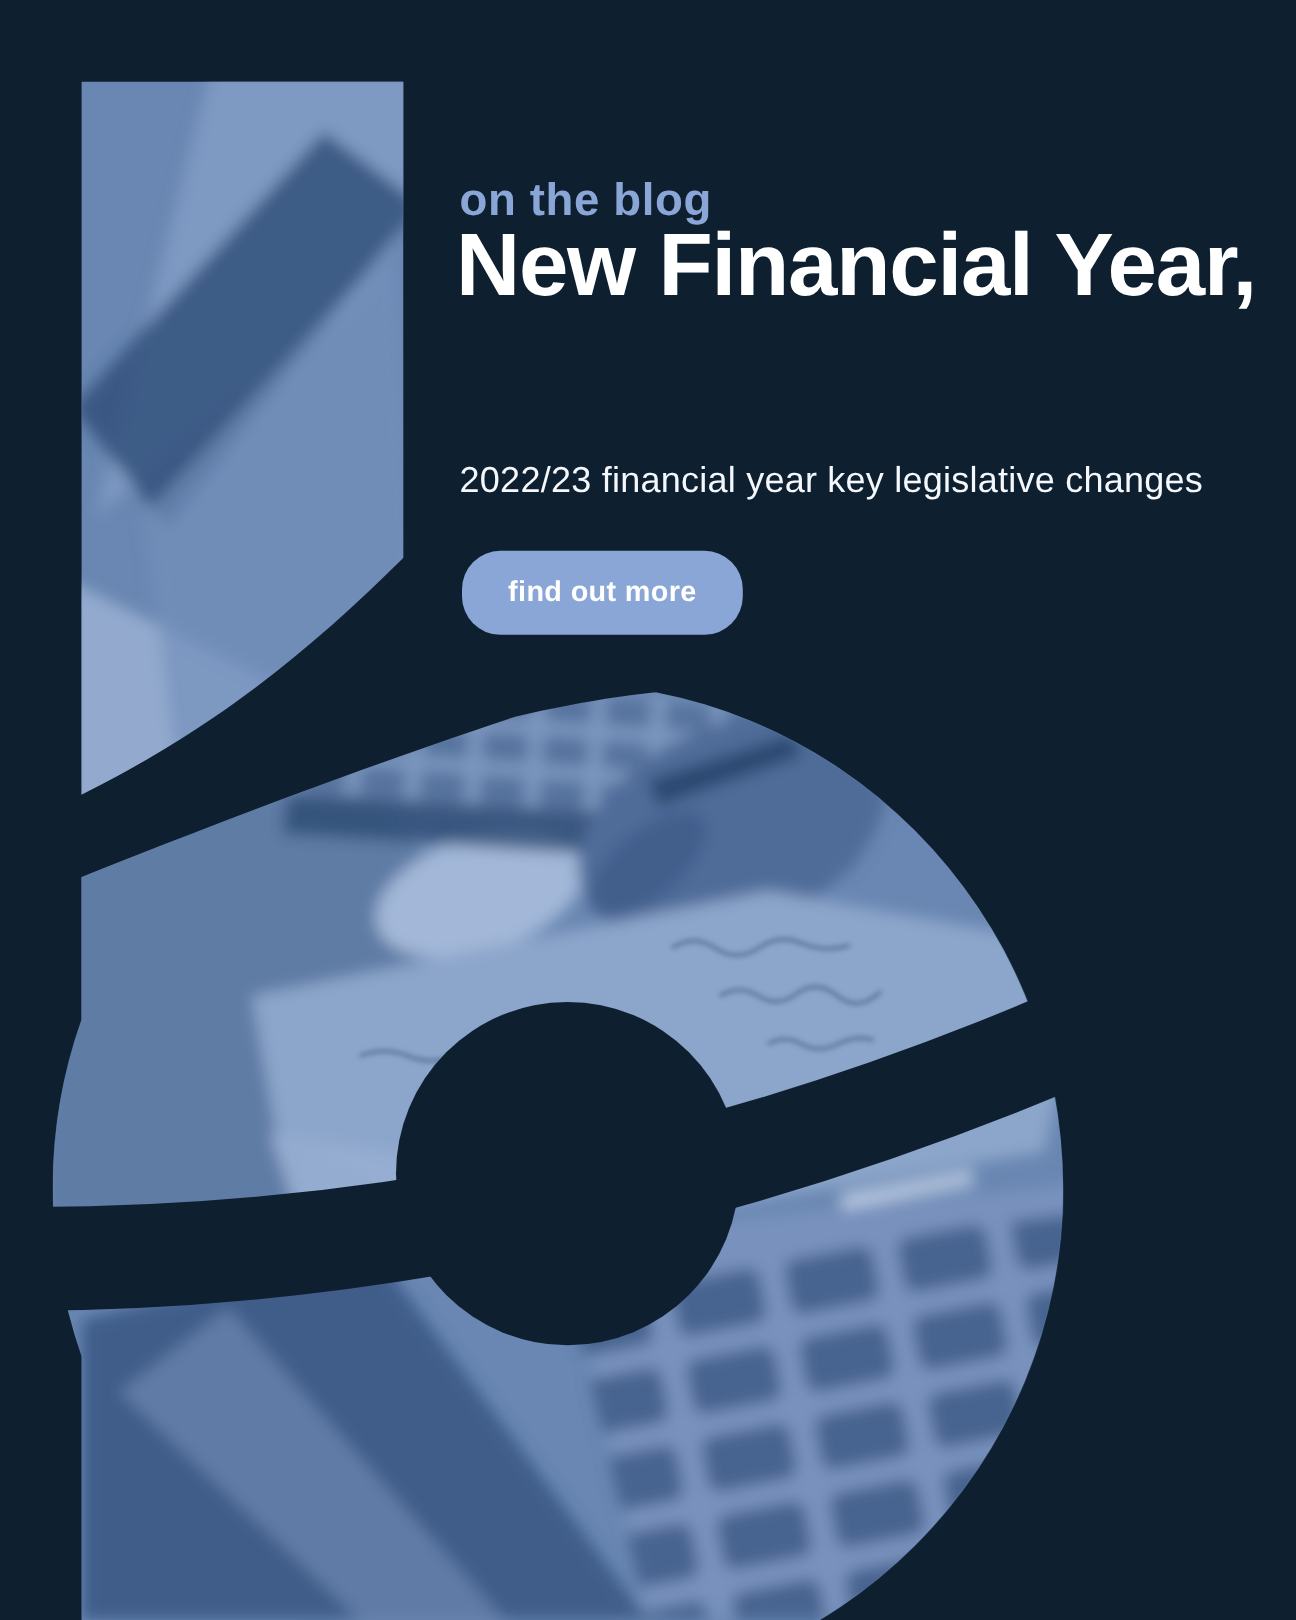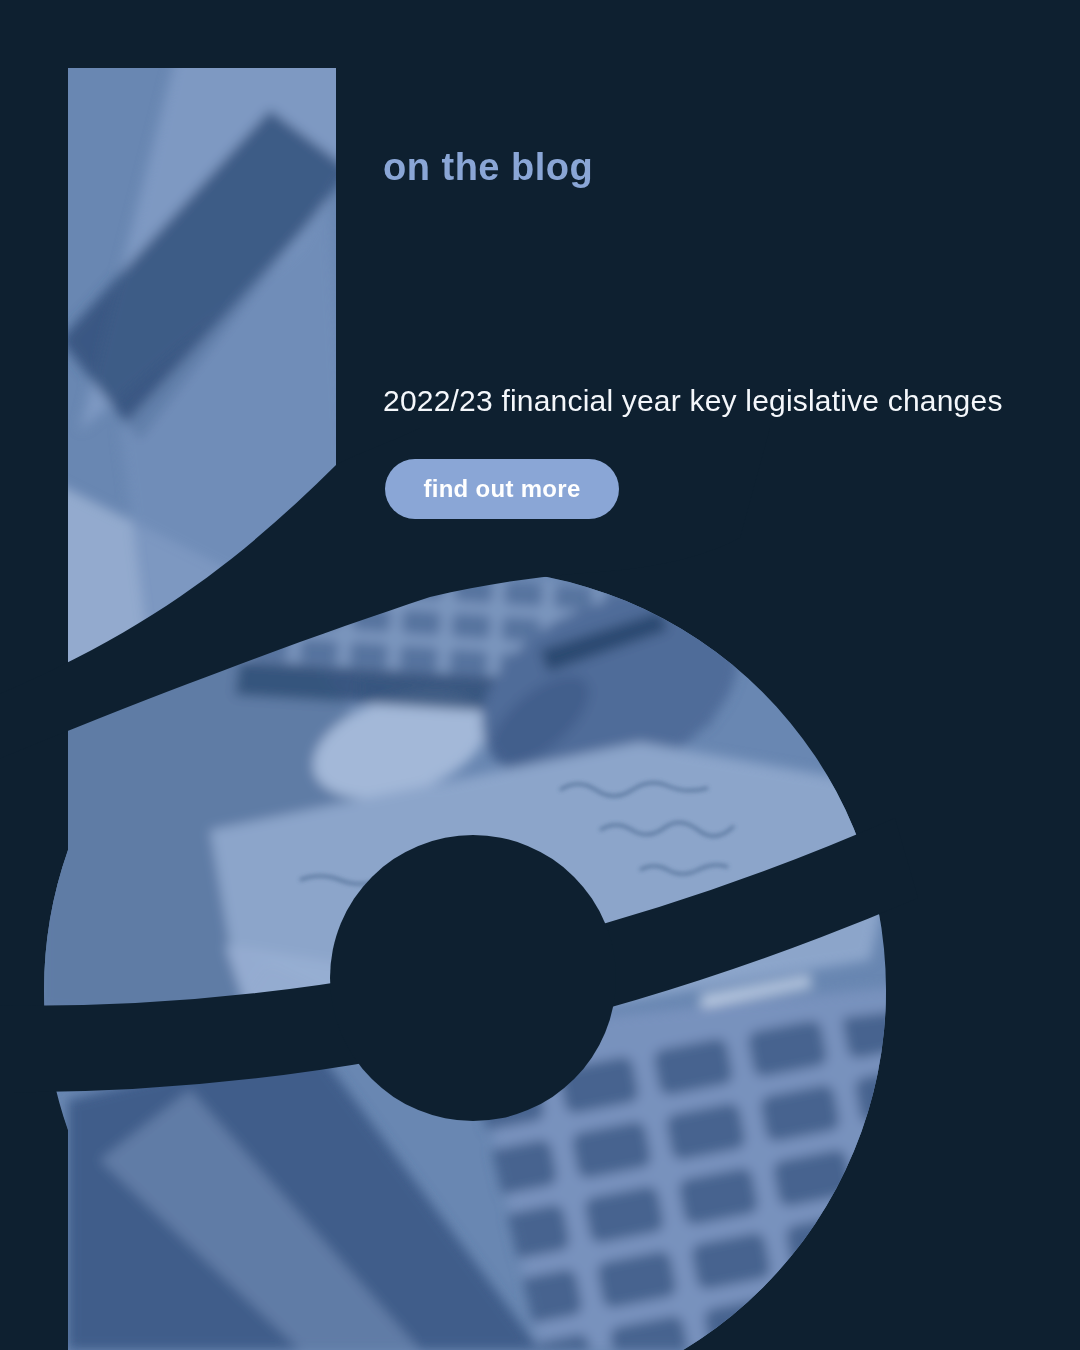--- a/index.html
+++ b/index.html
@@ -30,21 +30,21 @@
     font-size:74px;font-weight:800;color:#ffffff;
     line-height:1.17;letter-spacing:-1px;white-space:nowrap;
   }
   .subtitle{
     position:absolute;left:3px;top:384px;
     font-size:30px;font-weight:400;color:var(--text_light);
     letter-spacing:.2px;white-space:nowrap;
   }
   .cta{
     position:absolute;left:5px;top:459px;
-    width:234px;height:60px;border-radius:32px;
+    width:234px;height:70px;border-radius:32px;
     background:var(--accent);border:none;cursor:pointer;
     display:flex;align-items:center;justify-content:center;
     font-family:inherit;
   }
   .cta span{
     font-size:24px;font-weight:800;color:#ffffff;letter-spacing:.3px;
   }
 </style>
 </head>
 <body>
@@ -118,20 +118,20 @@
              C 660 567, 700 558, 740 538
              L 770 428 L 420 428
              C 390 443, 360 452, 336 465
              C 240 560, 140 640, -40 710 Z"></path>
     <path style="fill:var(--bg)" d="M -30 1005 Q 440 1018 895 818 L 918 898 Q 440 1102 -30 1092 Z"></path>
     <circle style="fill:var(--bg)" cx="473" cy="978" r="143"></circle>
   </svg>
 
   <div class="content">
     <div class="eyebrow">on the blog</div>
-    <h1 class="title"><br></h1>
+    <h1 class="title"><span>New Financial Year,</span><br></h1>
     <div class="subtitle">2022/23 financial year key legislative changes</div>
     <button class="cta">
       <span>find out more</span>
     </button>
   </div>
 
 </div>
 
 </body></html>

